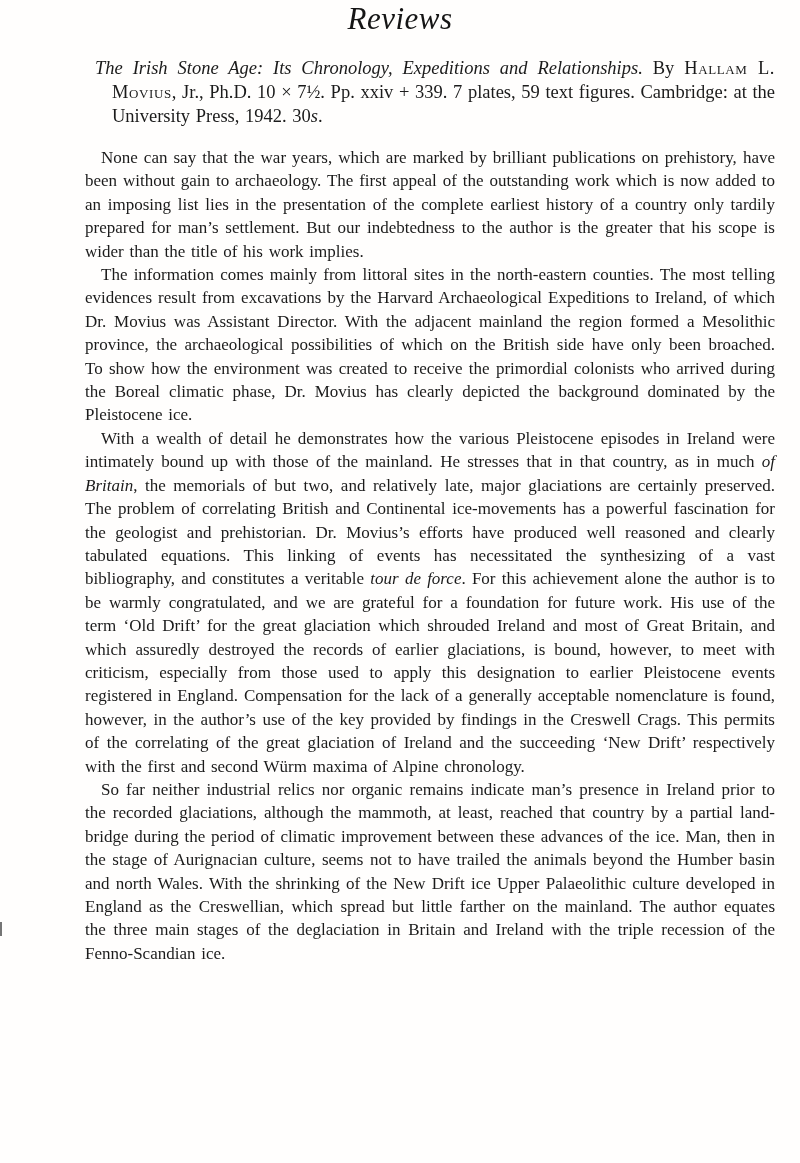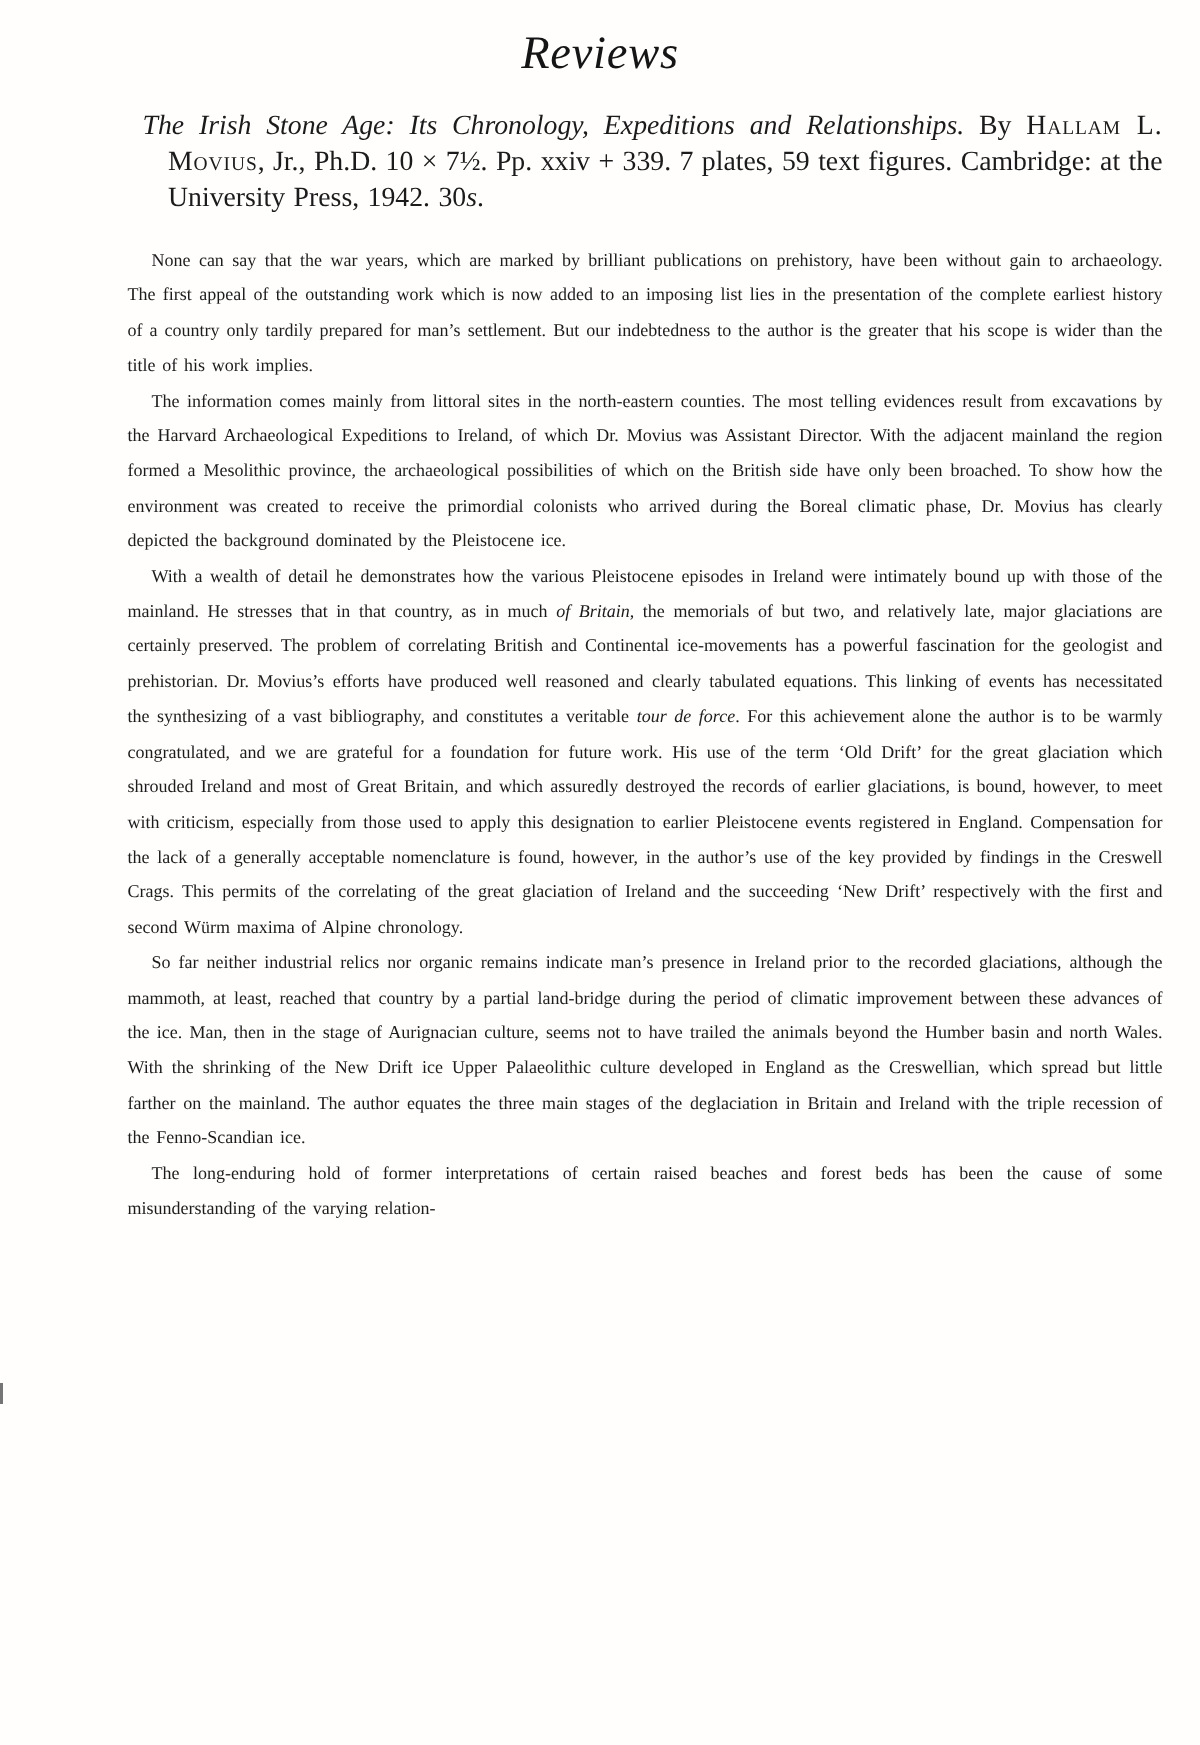--- a/index.html
+++ b/index.html
@@ -12,21 +12,21 @@
     width: 800px;
     height: 1163px;
     background: #fffefd;
     overflow: hidden;
     font-family: "Liberation Serif", "DejaVu Serif", serif;
     color: #1b1b1b;
     box-sizing: border-box;
   }
   .reviews-title {
     margin: 0;
-    padding-top: 18px;
+    padding-top: 2px;
     text-align: center;
     font-style: italic;
     font-weight: normal;
     font-size: 31px;
     line-height: 34px;
     letter-spacing: 0.5px;
     color: #151515;
   }
   .citation {
     margin: 20px 25px 0 112px;
@@ -36,21 +36,21 @@
     text-align: justify;
     word-spacing: 1px;
   }
   .review-body {
     margin: 18px 25px 0 85px;
   }
   .review-body p {
     margin: 0;
     text-align: justify;
     text-indent: 16px;
-    font-size: 12px;
+    font-size: 17px;
     line-height: 23.4px;
     word-spacing: 1.5px;
   }
   .it { font-style: italic; }
   .sc { font-variant: small-caps; letter-spacing: 0.6px; }
   .scan-mark {
     position: absolute;
     left: 0;
     top: 922px;
     width: 2px;
@@ -65,17 +65,16 @@
 <div class="page">
   <h1 class="reviews-title">Reviews</h1>
 
   <div class="citation" id="citation"><span class="it">The Irish Stone Age: Its Chronology, Expeditions and Relationships.</span><span>  By </span><span class="sc">Hallam L. Movius</span><span>, Jr., Ph.D.  10 × 7½.  Pp. xxiv + 339.  7 plates, 59 text figures. Cambridge: at the University Press, 1942.  30</span><span class="it">s</span><span>.</span></div>
 
   <div class="review-body" id="review-body">
       <p><span>None can say that the war years, which are marked by brilliant publications on prehistory, have been without gain to archaeology.  The first appeal of the outstanding work which is now added to an imposing list lies in the presentation of the complete earliest history of a country only tardily prepared for man’s settlement.  But our indebtedness to the author is the greater that his scope is wider than the title of his work implies.</span></p>
       <p><span>The information comes mainly from littoral sites in the north-eastern counties. The most telling evidences result from excavations by the Harvard Archaeological Expeditions to Ireland, of which Dr. Movius was Assistant Director. With the adjacent mainland the region formed a Mesolithic province, the archaeological possibilities of which on the British side have only been broached. To show how the environment was created to receive the primordial colonists who arrived during the Boreal climatic phase, Dr. Movius has clearly depicted the background dominated by the Pleistocene ice.</span></p>
       <p><span>With a wealth of detail he demonstrates how the various Pleistocene episodes in Ireland were intimately bound up with those of the mainland.  He stresses that in that country, as in much </span><span class="it">of Britain</span><span>, the memorials of but two, and relatively late, major glaciations are certainly preserved.  The problem of correlating British and Continental ice-movements has a powerful fascination for the geologist and prehistorian.  Dr. Movius’s efforts have produced well reasoned and clearly tabulated equations.  This linking of events has necessitated the synthesizing of a vast bibliography, and constitutes a veritable </span><span class="it">tour de force</span><span>.  For this achievement alone the author is to be warmly congratulated, and we are grateful for a foundation for future work.  His use of the term ‘Old Drift’ for the great glaciation which shrouded Ireland and most of Great Britain, and which assuredly destroyed the records of earlier glaciations, is bound, however, to meet with criticism, especially from those used to apply this designation to earlier Pleistocene events registered in England.  Compensation for the lack of a generally acceptable nomenclature is found, however, in the author’s use of the key provided by findings in the Creswell Crags.  This permits of the correlating of the great glaciation of Ireland and the succeeding ‘New Drift’ respectively with the first and second Würm maxima of Alpine chronology.</span></p>
       <p><span>So far neither industrial relics nor organic remains indicate man’s presence in Ireland prior to the recorded glaciations, although the mammoth, at least, reached that country by a partial land-bridge during the period of climatic improvement between these advances of the ice.  Man, then in the stage of Aurignacian culture, seems not to have trailed the animals beyond the Humber basin and north Wales. With the shrinking of the New Drift ice Upper Palaeolithic culture developed in England as the Creswellian, which spread but little farther on the mainland.  The author equates the three main stages of the deglaciation in Britain and Ireland with the triple recession of the Fenno-Scandian ice.</span></p>
-      <p><span>The long-enduring hold of former interpretations of certain raised beaches and forest beds has been the cause of some misunderstanding of the varying relation-</span></p>
     </div>
 
   <div class="scan-mark"></div>
 </div>
 
 </body></html>

